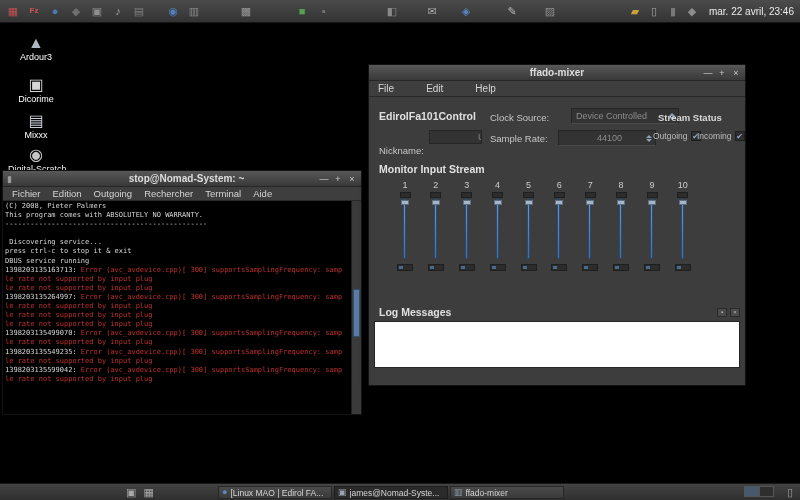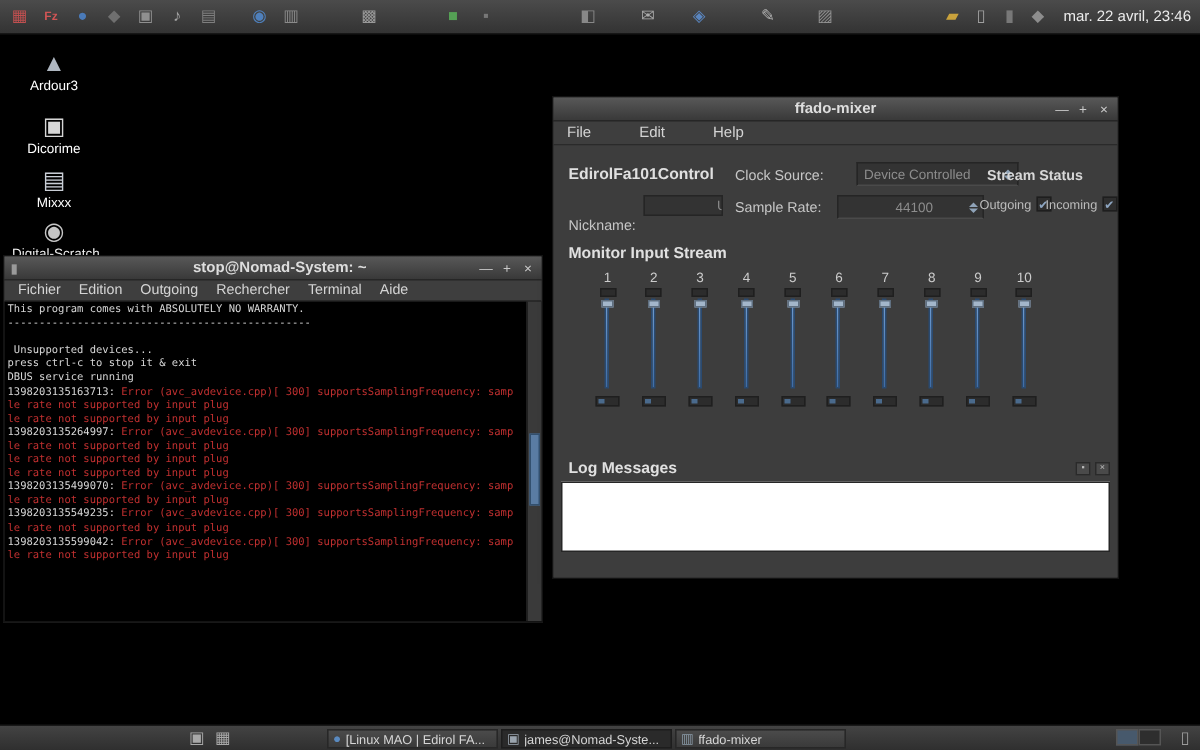--- a/index.html
+++ b/index.html
@@ -170,24 +170,25 @@
   <div class="menubar">
       <span class="menu-item">Fichier</span>
       <span class="menu-item">Edition</span>
       <span class="menu-item">Outgoing</span>
       <span class="menu-item">Rechercher</span>
       <span class="menu-item">Terminal</span>
       <span class="menu-item">Aide</span>
     </div>
   <div class="term-wrap">
     <div class="term-body">
+        <div class="term-line"><span class="fg">(C) 2008, Pieter Palmers</span></div>
         <div class="term-line"><span class="fg">This program comes with ABSOLUTELY NO WARRANTY.</span></div>
         <div class="term-line"><span class="fg">------------------------------------------------</span></div>
         <div class="term-line"><span class="fg"></span></div>
-        <div class="term-line"><span class="fg"> Unsupported devices...</span></div>
+        <div class="term-line"><span class="fg"> Discovering service...</span></div>
         <div class="term-line"><span class="fg">press ctrl-c to stop it &amp; exit</span></div>
         <div class="term-line"><span class="fg">DBUS service running</span></div>
         <div class="term-line"><span class="fg">1398203135163713: </span><span class="err">Error (avc_avdevice.cpp)[ 300] supportsSamplingFrequency: samp</span></div>
         <div class="term-line"><span class="err">le rate not supported by input plug</span></div>
         <div class="term-line"><span class="err">le rate not supported by input plug</span></div>
         <div class="term-line"><span class="fg">1398203135264997: </span><span class="err">Error (avc_avdevice.cpp)[ 300] supportsSamplingFrequency: samp</span></div>
         <div class="term-line"><span class="err">le rate not supported by input plug</span></div>
         <div class="term-line"><span class="err">le rate not supported by input plug</span></div>
         <div class="term-line"><span class="err">le rate not supported by input plug</span></div>
         <div class="term-line"><span class="fg">1398203135499070: </span><span class="err">Error (avc_avdevice.cpp)[ 300] supportsSamplingFrequency: samp</span></div>

